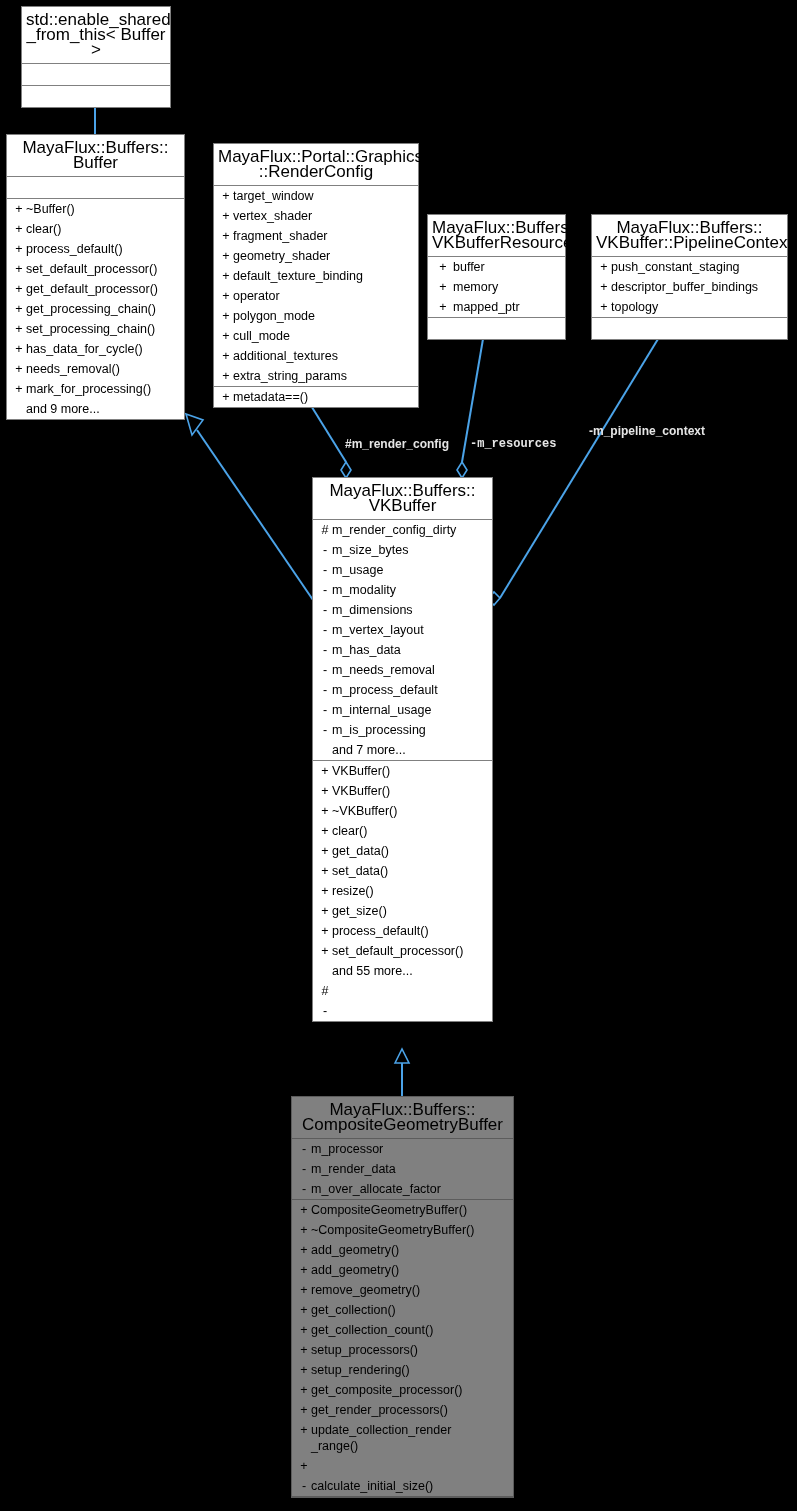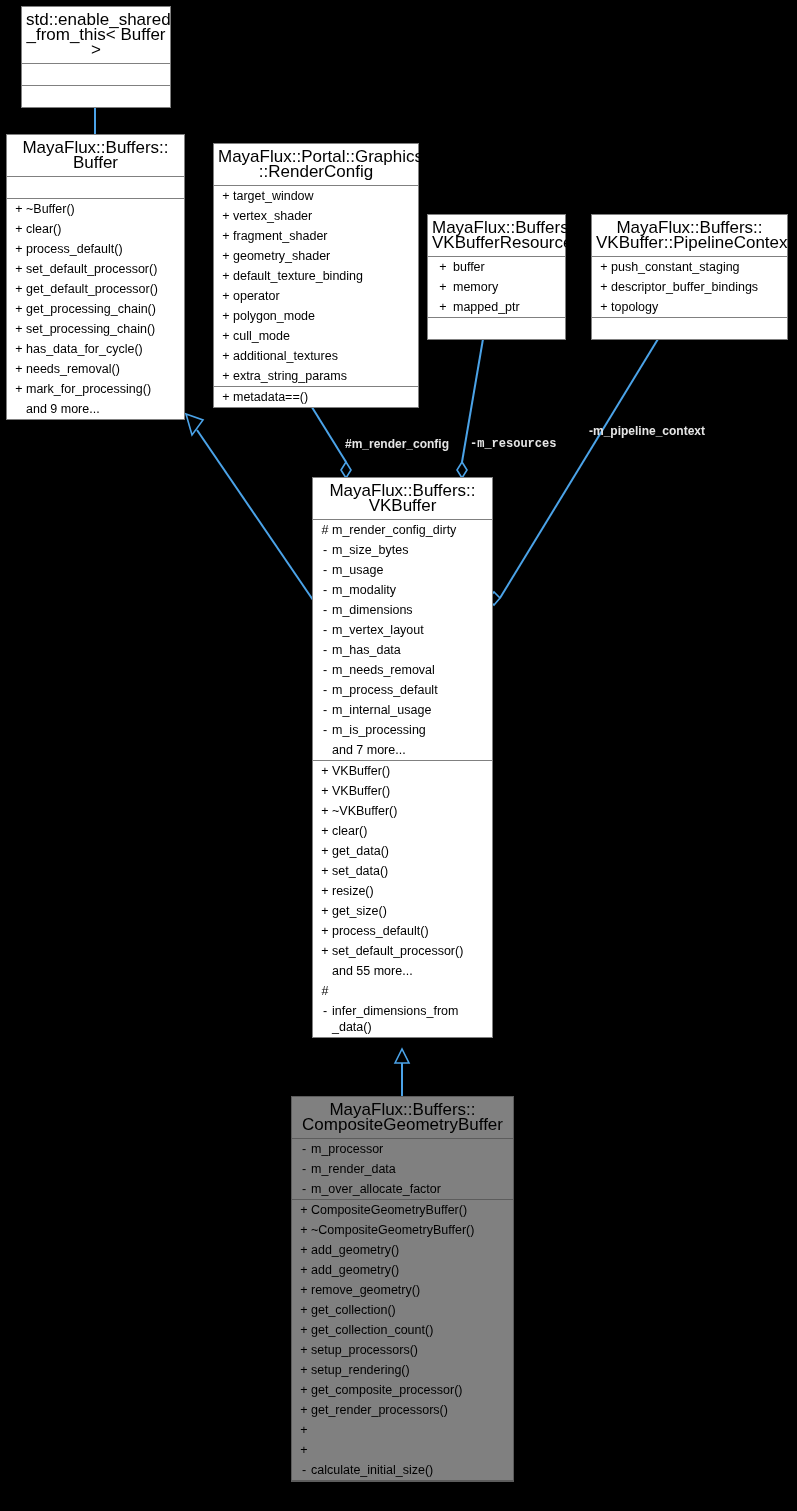--- a/index.html
+++ b/index.html
@@ -231,22 +231,21 @@
       <div class="member"><span class="vis">+</span><span class="mname">~VKBuffer()</span></div>
       <div class="member"><span class="vis">+</span><span class="mname">clear()</span></div>
       <div class="member"><span class="vis">+</span><span class="mname">get_data()</span></div>
       <div class="member"><span class="vis">+</span><span class="mname">set_data()</span></div>
       <div class="member"><span class="vis">+</span><span class="mname">resize()</span></div>
       <div class="member"><span class="vis">+</span><span class="mname">get_size()</span></div>
       <div class="member"><span class="vis">+</span><span class="mname">process_default()</span></div>
       <div class="member"><span class="vis">+</span><span class="mname">set_default_processor()</span></div>
       <div class="member"><span class="vis"></span><span class="mname">and 55 more...</span></div>
       <div class="member"><span class="vis">#</span></div>
-      <div class="member"><span class="vis">-</span><span class="mname">infer_dimensions_from
-_data()</span></div>
+      <div class="member"><span class="vis">-</span></div>
     </div>
   </div>
 
   <div class="uml-node focus" style="left:291px; top:1096px; width:223px;">
     <div class="node-title">MayaFlux::Buffers::
 CompositeGeometryBuffer</div>
     <div class="compartment">
       <div class="member"><span class="vis">-</span><span class="mname">m_processor</span></div>
       <div class="member"><span class="vis">-</span><span class="mname">m_render_data</span></div>
       <div class="member"><span class="vis">-</span><span class="mname">m_over_allocate_factor</span></div>
@@ -256,19 +255,20 @@
       <div class="member"><span class="vis">+</span><span class="mname">~CompositeGeometryBuffer()</span></div>
       <div class="member"><span class="vis">+</span><span class="mname">add_geometry()</span></div>
       <div class="member"><span class="vis">+</span><span class="mname">add_geometry()</span></div>
       <div class="member"><span class="vis">+</span><span class="mname">remove_geometry()</span></div>
       <div class="member"><span class="vis">+</span><span class="mname">get_collection()</span></div>
       <div class="member"><span class="vis">+</span><span class="mname">get_collection_count()</span></div>
       <div class="member"><span class="vis">+</span><span class="mname">setup_processors()</span></div>
       <div class="member"><span class="vis">+</span><span class="mname">setup_rendering()</span></div>
       <div class="member"><span class="vis">+</span><span class="mname">get_composite_processor()</span></div>
       <div class="member"><span class="vis">+</span><span class="mname">get_render_processors()</span></div>
-      <div class="member"><span class="vis">+</span></div>
+      <div class="member"><span class="vis">+</span><span class="mname">update_collection_render
+_range()</span></div>
       <div class="member"><span class="vis">+</span></div>
       <div class="member"><span class="vis">-</span><span class="mname">calculate_initial_size()</span></div>
     </div>
   </div>
 
 </div>
 
 </body></html>

